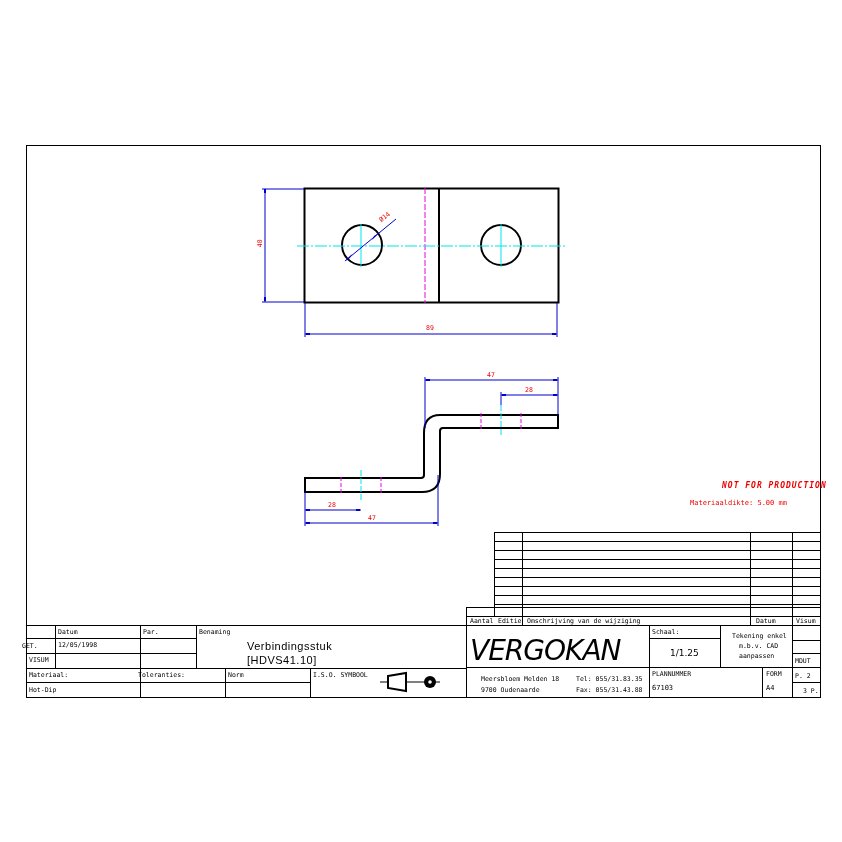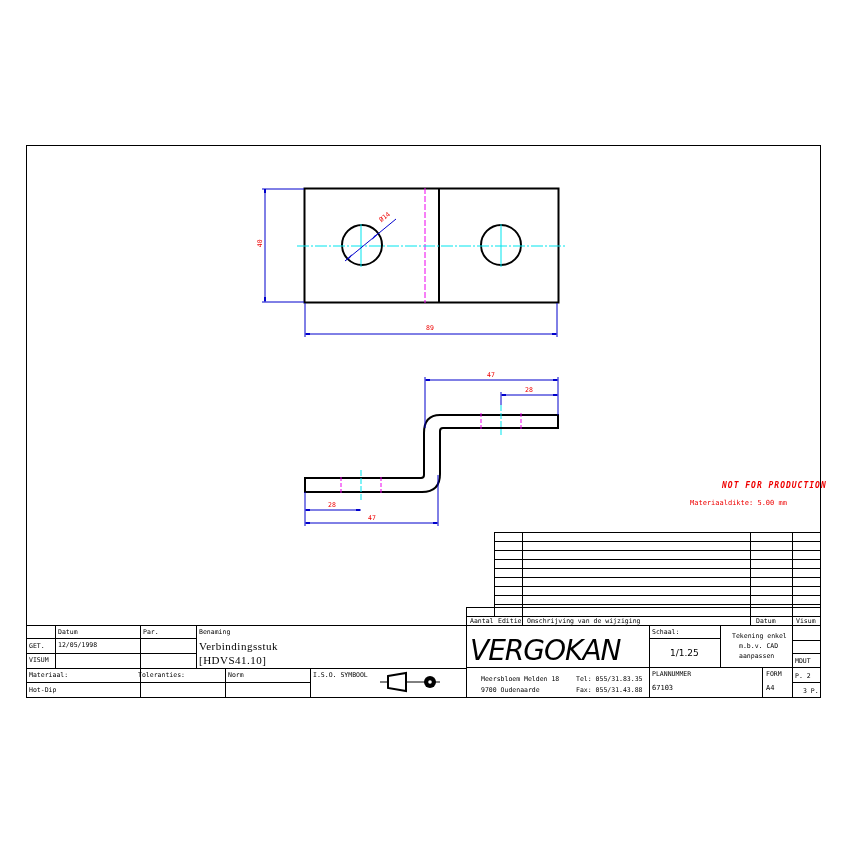--- a/index.html
+++ b/index.html
@@ -2,21 +2,21 @@
 <html><head>
 <meta charset="utf-8">
 <style>
   html, body { margin:0; padding:0; background:#ffffff; }
   body { width:842px; height:842px; position:relative; overflow:hidden; font-family:"DejaVu Sans", sans-serif; }
   #drawing { position:absolute; left:0; top:0; }
   .t { position:absolute; font-family:"DejaVu Sans Mono", monospace; color:#000; white-space:nowrap; line-height:1; }
   .tiny { font-size:6.5px; }
   .small { font-size:7px; }
   .med { font-size:9px; font-family:"DejaVu Sans", sans-serif; }
-  .big { font-size:11px; font-family:Liberation Serif, serif; letter-spacing:0.5px; }
+  .big { font-size:11px; font-family:Liberation Sans, sans-serif; letter-spacing:0.5px;margin-left:48px; }
   .red { color:#ee0000; }
   .logo { position:absolute; font-family:"DejaVu Sans", sans-serif; font-weight:normal; font-style:italic; font-size:28px; letter-spacing:-1px; line-height:1; }
   .nfp { font-weight:bold; font-style:italic; font-size:8px; letter-spacing:1px; font-family:"DejaVu Sans Mono", monospace;padding-left:32px; }
 </style>
 </head>
 <body>
 
 <svg id="drawing" width="842" height="842" viewBox="0 0 842 842" xmlns="http://www.w3.org/2000/svg">
 
   <rect x="26.5" y="145.5" width="794" height="552" fill="none" stroke="#000" stroke-width="1"></rect>
@@ -144,21 +144,21 @@
 
 <div class="t tiny" style="left:470px;top:618px;">Aantal</div>
 <div class="t tiny" style="left:498px;top:618px;">Editie</div>
 <div class="t tiny" style="left:527px;top:618px;">Omschrijving van de wijziging</div>
 <div class="t tiny" style="left:756px;top:618px;">Datum</div>
 <div class="t tiny" style="left:796px;top:618px;">Visum</div>
 
 <div class="t tiny" style="left:58px;top:629px;">Datum</div>
 <div class="t tiny" style="left:143px;top:629px;">Par.</div>
 <div class="t tiny" style="left:199px;top:629px;">Benaming</div>
-<div class="t tiny" style="left:29px;top:643px;">GET.</div>
+<div class="t tiny" style="left:22px;top:643px;">GET.</div>
 <div class="t tiny" style="left:58px;top:642px;">12/05/1998</div>
 <div class="t tiny" style="left:29px;top:657px;">VISUM</div>
 <div class="t big" style="left:199px;top:641px;">Verbindingsstuk</div>
 <div class="t big" style="left:199px;top:655px;">[HDVS41.10]</div>
 <div class="t tiny" style="left:29px;top:672px;">Materiaal:</div>
 <div class="t tiny" style="left:29px;top:687px;">Hot-Dip</div>
 <div class="t tiny" style="left:138px;top:672px;">Toleranties:</div>
 <div class="t tiny" style="left:228px;top:672px;">Norm</div>
 <div class="t tiny" style="left:313px;top:672px;">I.S.O. SYMBOOL</div>
 

